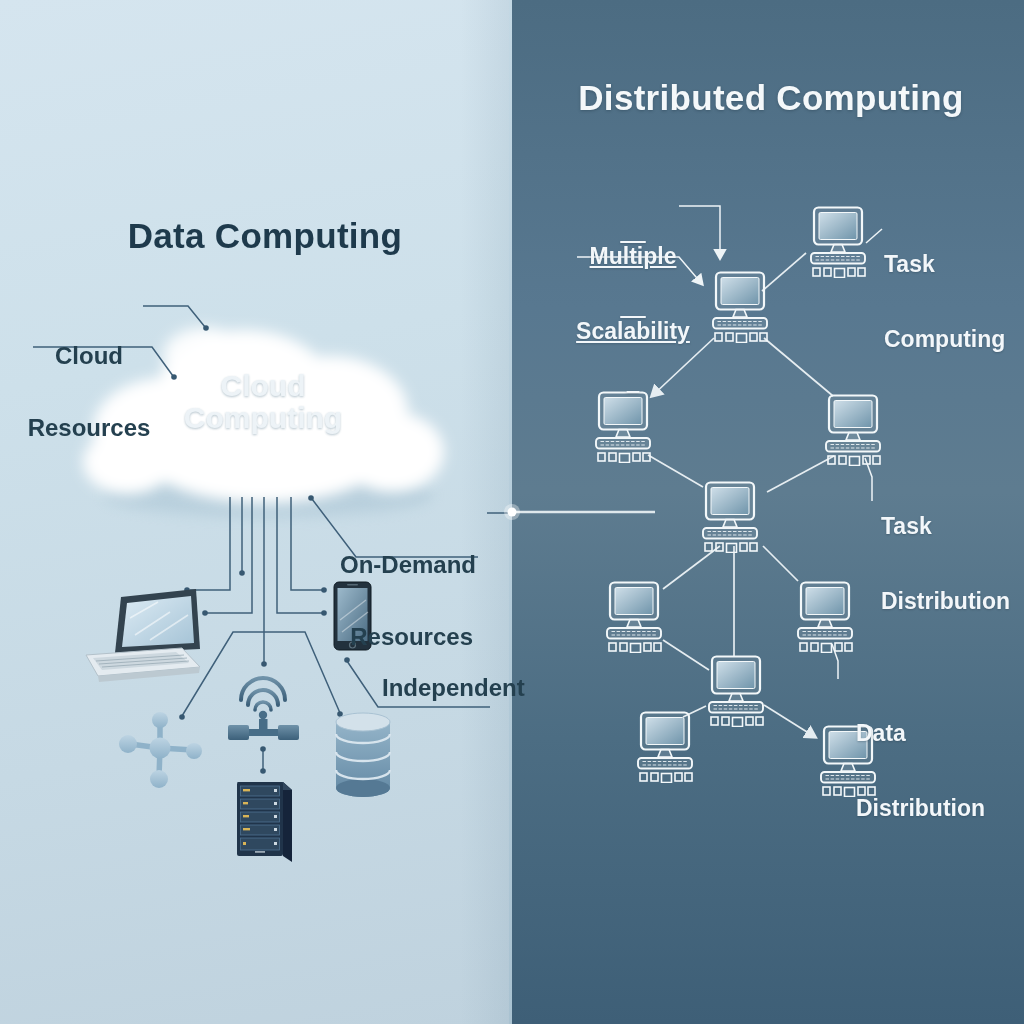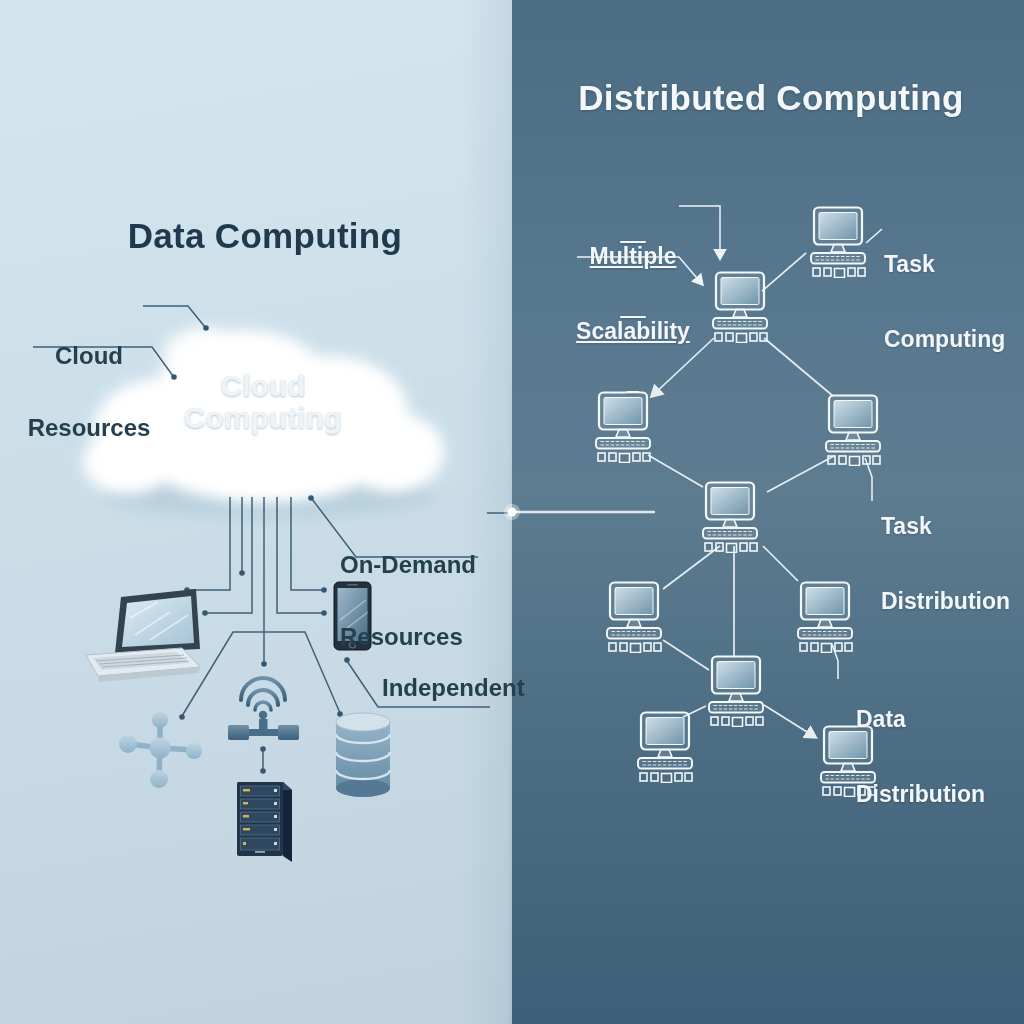--- a/index.html
+++ b/index.html
@@ -14,21 +14,21 @@
     background:linear-gradient(180deg,#c3d8e4,#a9c2d1);}
   #right-panel{left:511px;width:513px;
     background:linear-gradient(180deg,#4c6c82 0%,#587890 30%,#5e7c90 48%,#4c6d83 72%,#3e5f77 100%);}
   .txt{position:absolute;white-space:pre;}
   .title-left{font-size:35px;font-weight:700;color:#1e3a4c;letter-spacing:.3px;}
   .title-right{font-size:35px;font-weight:700;color:#f4f8fa;letter-spacing:.3px;
     text-shadow:0 1px 3px rgba(25,45,60,.35);}
   .label-left{font-size:24px;font-weight:600;color:#24404f;line-height:24px;}
   .label-right{font-size:23px;font-weight:600;color:#f3f7fa;line-height:25px;
     text-shadow:0 1px 2px rgba(25,45,60,.3);}
-  .ta-c{text-align:center;} .ta-r{text-align:left;}
+  .ta-c{text-align:center;} .ta-r{text-align:right;}
   svg{position:absolute;top:0;left:0;}
   .cloud-emboss{font-family:"Liberation Sans",sans-serif;font-weight:700;font-size:30px;
     fill:#edf3f7;opacity:.95;
     filter:drop-shadow(0 1.5px 1px rgba(130,155,170,.6));}
 </style>
 </head>
 <body>
 
 <div id="stage">
 
@@ -282,18 +282,18 @@
   <div class="txt label-right" style="left:884px;top:202px;">
     <div>Task</div>
     <div>Computing</div>
   </div>
 
   <div class="txt label-right" style="left:881px;top:464px;">
     <div>Task</div>
     <div>Distribution</div>
   </div>
 
-  <div class="txt label-right" style="left:856px;top:657px;">
+  <div class="txt label-right" style="left:856px;top:671px;">
     <div>Data</div>
     <div>Distribution</div>
   </div>
 
 </div>
 
 </body></html>

